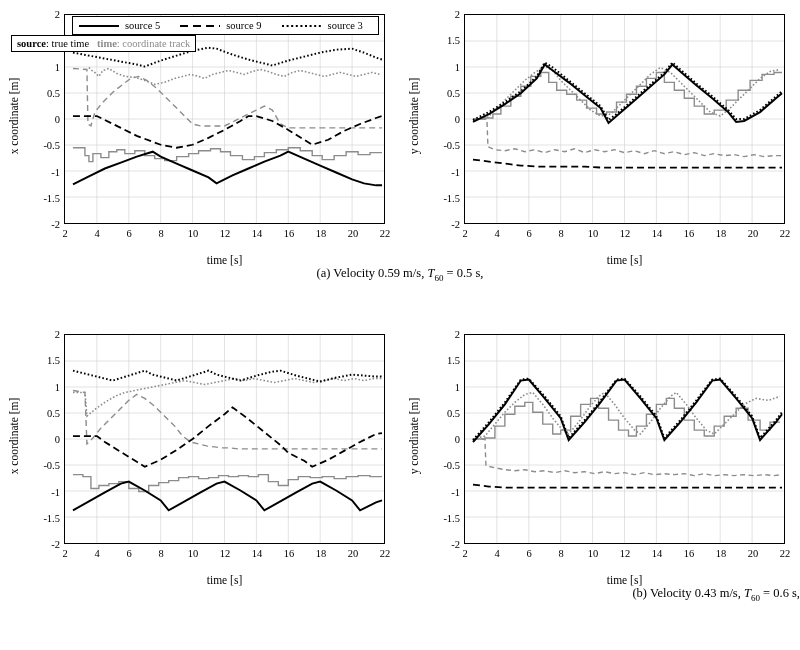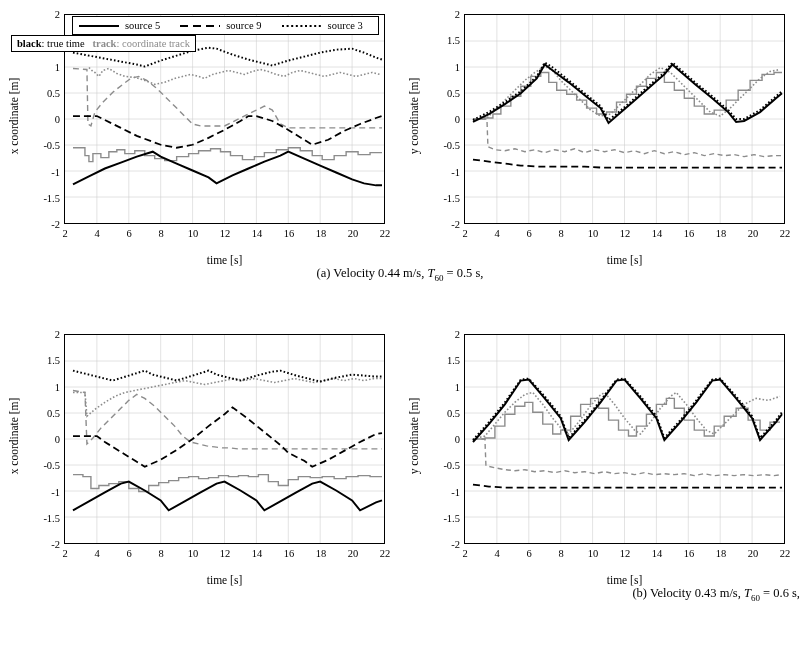--- a/index.html
+++ b/index.html
@@ -142,22 +142,22 @@
           <span class="txt">source 9</span>
           <span class="glyph" style="margin-left:14px;">
             <svg width="42" height="10">
                 <line x1="1" y1="5" x2="41" y2="5" stroke="#000" stroke-width="2.2" stroke-dasharray="2 2.6"></line>
               </svg>
           </span>
           <span class="txt">source 3</span>
         </div>
       </div>
       <div class="legend2" style="left:3px;top:27px;">
-        <b>black</b><span>: true time</span>
-        &nbsp;&nbsp;<b class="grey">track</b><span class="grey">: coordinate track</span>
+        <b>source</b><span>: true time</span>
+        &nbsp;&nbsp;<b class="grey">time</b><span class="grey">: coordinate track</span>
       </div>
     </div>
 
     <div class="panel right">
       <div class="ylabel">
           <span>y coordinate [m]</span>
         </div>
       <div class="plotbox">
         <svg class="plot" viewBox="0 0 320 210" preserveAspectRatio="none">
           <g stroke="#cfcfcf" stroke-width="0.6">
@@ -210,21 +210,21 @@
       <div class="xtick" style="left:217px;top:220px;">12</div>
       <div class="xtick" style="left:249px;top:220px;">14</div>
       <div class="xtick" style="left:281px;top:220px;">16</div>
       <div class="xtick" style="left:313px;top:220px;">18</div>
       <div class="xtick" style="left:345px;top:220px;">20</div>
       <div class="xtick" style="left:377px;top:220px;">22</div>
       <div class="xlabel" style="bottom:2px;">time [s]</div>
     </div>
 
     <div class="caption" style="top:266px;">
-      <span>(a) Velocity 0.44 m/s, </span><i>T</i><span class="sub">60</span><span> = 0.5 s,</span>
+      <span>(a) Velocity 0.59 m/s, </span><i>T</i><span class="sub">60</span><span> = 0.5 s,</span>
     </div>
   </div>
 
   <div class="figrow" style="position:absolute;top:320px;">
 
     <div class="panel left">
       <div class="ylabel">
           <span>x coordinate [m]</span>
         </div>
       <div class="plotbox">

